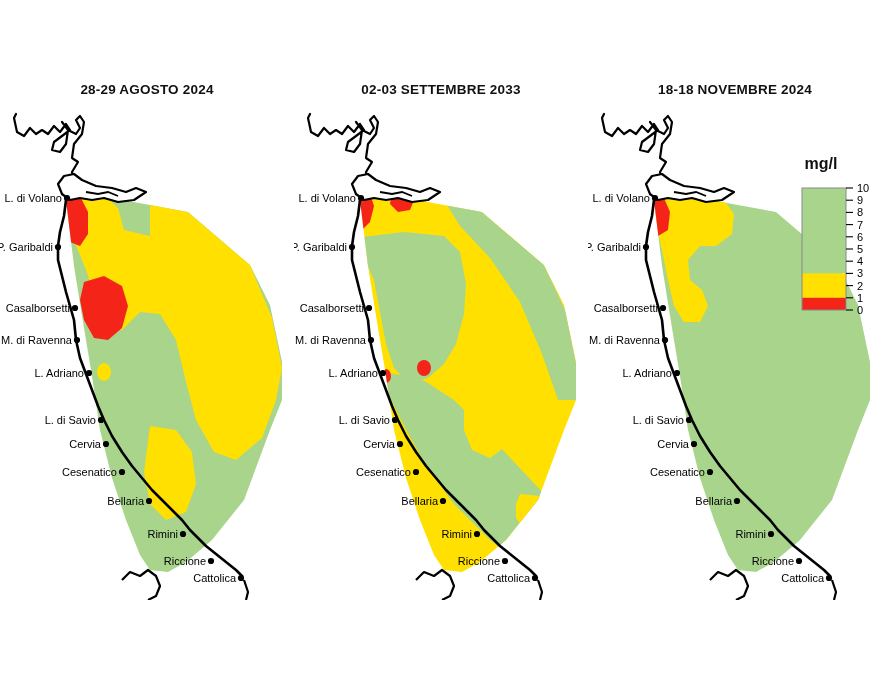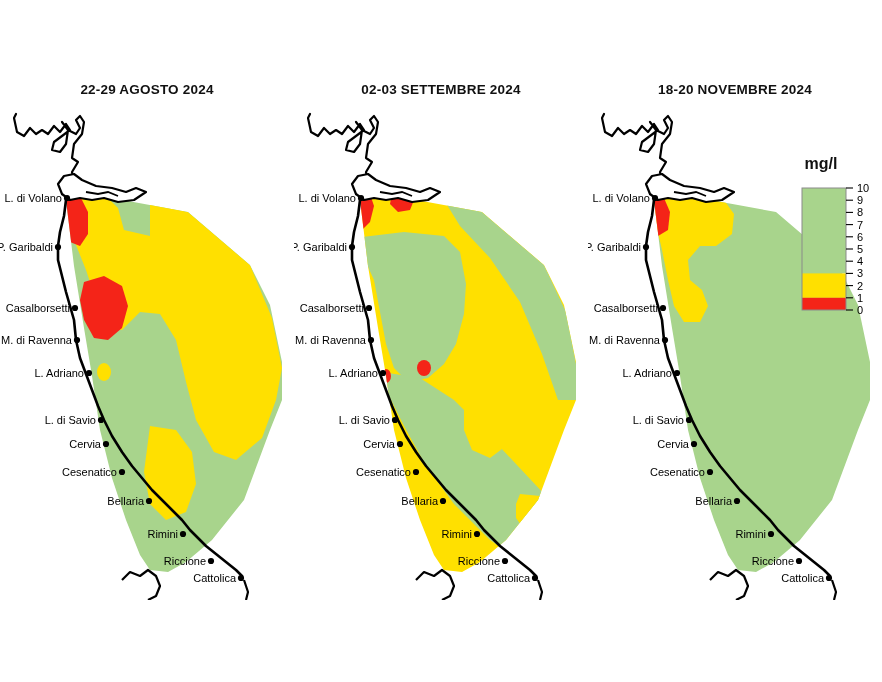--- a/index.html
+++ b/index.html
@@ -24,21 +24,21 @@
   text{font-family:"Liberation Sans",sans-serif;}
   .plabel{font-size:11px;fill:#000;}
   .ticklbl{font-size:11px;fill:#000;}
 </style>
 </head>
 <body>
 
 <div class="stage">
 
   <div class="panel panel-1">
-    <div class="panel-title">22-29 AGOSTO 2024</div>
+    <div class="panel-title">28-29 AGOSTO 2024</div>
     <svg class="mapsvg" viewBox="0 0 294 500">
       <defs>
         <clipPath id="clipZone1">
           <path d="M66,100 L68,98 L90,96 L128,101 L188,112 L250,165 L270,205 L282,262 L282,300
                    L270,330 L244,400 L212,440 L186,462 L168,472 L150,470 L140,455 L126,420
                    L112,378 L100,330 L92,276 L84,228 L74,166 Z"></path>
         </clipPath>
       </defs>
 
       <g clip-path="url(#clipZone1)">
@@ -99,21 +99,21 @@
         <text class="plabel" x="117" y="376" text-anchor="end">Cesenatico</text>
         <text class="plabel" x="144" y="405" text-anchor="end">Bellaria</text>
         <text class="plabel" x="178" y="438" text-anchor="end">Rimini</text>
         <text class="plabel" x="206" y="465" text-anchor="end">Riccione</text>
         <text class="plabel" x="236" y="482" text-anchor="end">Cattolica</text>
       </g>
     </svg>
   </div>
 
   <div class="panel panel-2">
-    <div class="panel-title">02-03 SETTEMBRE 2024</div>
+    <div class="panel-title">02-03 SETTEMBRE 2033</div>
     <svg class="mapsvg" viewBox="0 0 294 500">
       <defs>
         <clipPath id="clipZone2">
           <path d="M66,100 L68,98 L90,96 L128,101 L188,112 L250,165 L270,205 L282,262 L282,300
                    L270,330 L244,400 L212,440 L186,462 L168,472 L150,470 L140,455 L126,420
                    L112,378 L100,330 L92,276 L84,228 L74,166 Z"></path>
         </clipPath>
       </defs>
 
       <g clip-path="url(#clipZone2)">
@@ -179,21 +179,21 @@
         <text class="plabel" x="117" y="376" text-anchor="end">Cesenatico</text>
         <text class="plabel" x="144" y="405" text-anchor="end">Bellaria</text>
         <text class="plabel" x="178" y="438" text-anchor="end">Rimini</text>
         <text class="plabel" x="206" y="465" text-anchor="end">Riccione</text>
         <text class="plabel" x="236" y="482" text-anchor="end">Cattolica</text>
       </g>
     </svg>
   </div>
 
   <div class="panel panel-3">
-    <div class="panel-title">18-20 NOVEMBRE 2024</div>
+    <div class="panel-title">18-18 NOVEMBRE 2024</div>
     <svg class="mapsvg" viewBox="0 0 294 500">
       <defs>
         <clipPath id="clipZone3">
           <path d="M66,100 L68,98 L90,96 L128,101 L188,112 L250,165 L270,205 L282,262 L282,300
                    L270,330 L244,400 L212,440 L186,462 L168,472 L150,470 L140,455 L126,420
                    L112,378 L100,330 L92,276 L84,228 L74,166 Z"></path>
         </clipPath>
       </defs>
 
       <g clip-path="url(#clipZone3)">

